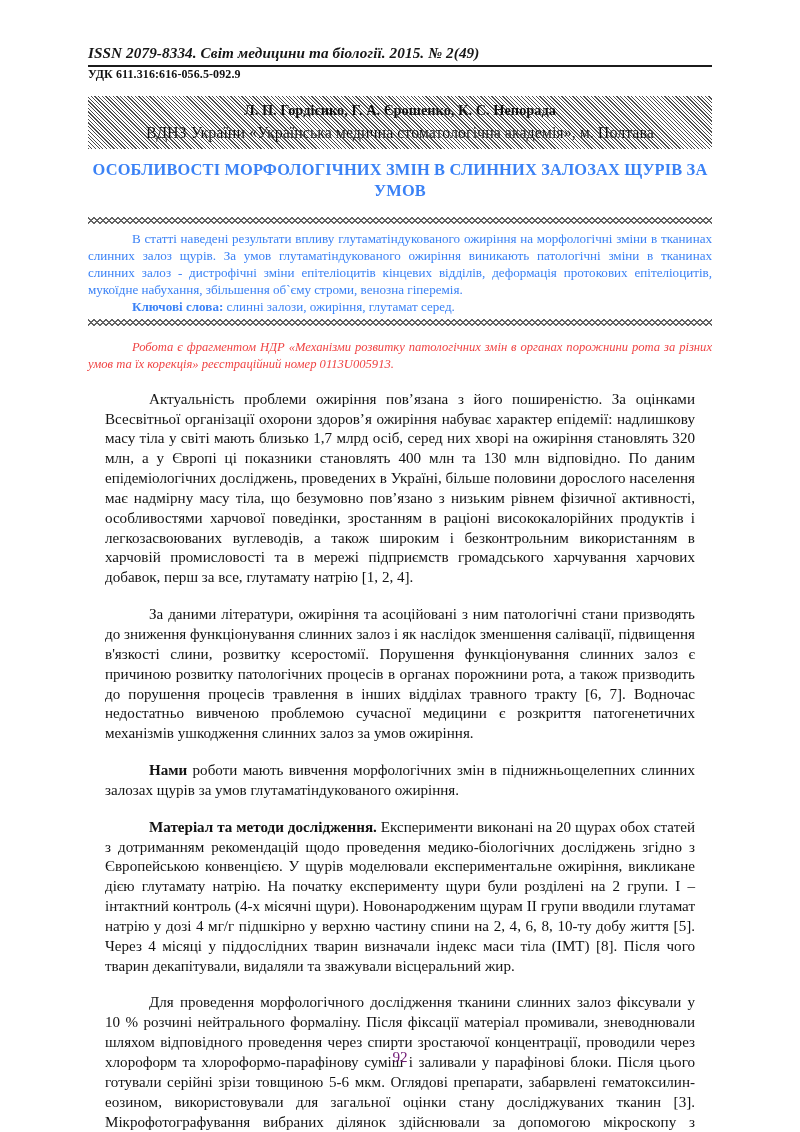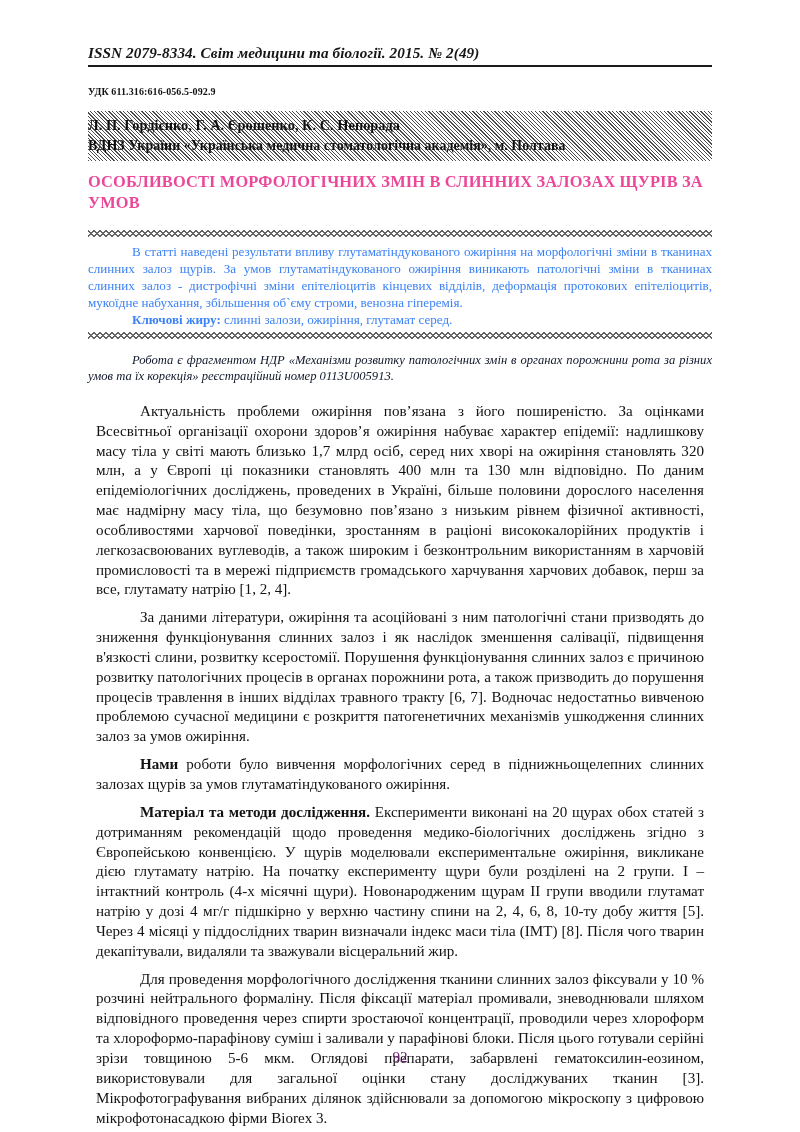--- a/index.html
+++ b/index.html
@@ -42,65 +42,65 @@
     color: #161616;
   }
   .head-rule {
     margin-top: 3px;
     border-top: 2.6px solid #1b1b1b;
     width: 100%;
   }
 
   
   .udc {
-    margin-top: 19px;
-    font-weight: bold;
-    font-size: 10px;
+    font-weight: bold;
+    font-size: 12px;
     letter-spacing: 0.1px;
     color: #121212;
   }
 
   
   .authors-banner {
     margin-top: 14px;
     padding: 4px 0 5px 0;
+    text-align: center;
     background-color: #ffffff;
     background-image:
       repeating-linear-gradient(
         45deg,
         rgba(60,60,60,0.92) 0px,
         rgba(60,60,60,0.92) 0.9px,
         rgba(255,255,255,0) 0.9px,
         rgba(255,255,255,0) 2.6px
       );
   }
   .authors-line {
     font-weight: bold;
     font-size: 14.4px;
     line-height: 1.45;
     color: #0d0d0d;
     text-shadow: 0 0 1px rgba(255,255,255,0.75);
   }
   .affiliation-line {
-    font-weight: bold;
-    font-size: 14px;
+    font-weight: normal;
+    font-size: 16px;
     line-height: 1.45;
     color: #0d0d0d;
     text-shadow: 0 0 1px rgba(255,255,255,0.75);
   }
 
   
   .article-title {
     margin-top: 11px;
-    text-align: left;
+    text-align: center;
     font-weight: bold;
     font-size: 16.4px;
     line-height: 1.26;
     letter-spacing: 0.15px;
-    color: #ec4899;
+    color: #3b82f6;
   }
 
   
   .zigzag {
     height: 7px;
     width: 100%;
     background-repeat: repeat-x;
     background-size: 6px 7px;
     background-position: 0 0;
     background-image:
@@ -125,37 +125,37 @@
   }
   .abstract .kw-label { font-weight: bold; }
 
   
   .note {
     margin-top: 13px;
     font-style: italic;
     font-size: 12.6px;
     line-height: 1.32;
     text-align: justify;
-    color: #0f172a;
+    color: #ef4444;
   }
   .note p {
     margin: 0;
     text-indent: 44px;
   }
 
   
   .body-text {
     margin-top: 17px;
     font-size: 15.1px;
     line-height: 1.315;
     text-align: justify;
     color: #121212;
   }
   .body-text p {
-    margin: 8px;
+    margin: 17px;
     text-indent: 44px;
   }
   .body-text b { font-weight: bold; }
 
   
   .folio {
     position: absolute;
     left: 0;
     right: 0;
     top: 1048px;
@@ -181,33 +181,33 @@
     </div>
 
     <div class="article-title">
       <div>ОСОБЛИВОСТІ МОРФОЛОГІЧНИХ ЗМІН В СЛИННИХ ЗАЛОЗАХ ЩУРІВ ЗА УМОВ</div>
     </div>
 
     <div class="zigzag top"></div>
 
     <div class="abstract">
       <p>В статті наведені результати впливу глутаматіндукованого ожиріння на морфологічні зміни в тканинах слинних залоз щурів. За умов глутаматіндукованого ожиріння виникають патологічні зміни в тканинах слинних залоз - дистрофічні зміни епітеліоцитів кінцевих відділів, деформація протокових епітеліоцитів, мукоїдне набухання, збільшення об`єму строми, венозна гіперемія.</p>
-      <p><span class="kw-label">Ключові жиру:</span><span> слинні залози, ожиріння, глутамат серед.</span></p>
+      <p><span class="kw-label">Ключові слова:</span><span> слинні залози, ожиріння, глутамат серед.</span></p>
     </div>
 
     <div class="zigzag bottom"></div>
 
     <div class="note">
       <p>Робота є фрагментом НДР «Механізми розвитку патологічних змін в органах порожнини рота за різних умов та їх корекція» реєстраційний номер 0113U005913.</p>
     </div>
 
     <div class="body-text">
       <p><b></b><span>Актуальність проблеми ожиріння пов’язана з його поширеністю. За оцінками Всесвітньої організації охорони здоров’я ожиріння набуває характер епідемії: надлишкову масу тіла у світі мають близько 1,7 млрд осіб, серед них хворі на ожиріння становлять 320 млн, а у Європі ці показники становлять 400 млн та 130 млн відповідно. По даним епідеміологічних досліджень, проведених в Україні, більше половини дорослого населення має надмірну масу тіла, що безумовно пов’язано з низьким рівнем фізичної активності, особливостями харчової поведінки, зростанням в раціоні висококалорійних продуктів і легкозасвоюваних вуглеводів, а також широким і безконтрольним використанням в харчовій промисловості та в мережі підприємств громадського харчування харчових добавок, перш за все, глутамату натрію [1, 2, 4].</span></p>
       <p><b></b><span>За даними літератури, ожиріння та асоційовані з ним патологічні стани призводять до зниження функціонування слинних залоз і як наслідок зменшення салівації, підвищення в'язкості слини, розвитку ксеростомії. Порушення функціонування слинних залоз є причиною розвитку патологічних процесів в органах порожнини рота, а також призводить до порушення процесів травлення в інших відділах травного тракту [6, 7]. Водночас недостатньо вивченою проблемою сучасної медицини є розкриття патогенетичних механізмів ушкодження слинних залоз за умов ожиріння.</span></p>
-      <p><b>Нами</b><span> роботи було вивчення морфологічних серед в піднижньощелепних слинних залозах щурів за умов глутаматіндукованого ожиріння.</span></p>
+      <p><b>Нами</b><span> роботи мають вивчення морфологічних змін в піднижньощелепних слинних залозах щурів за умов глутаматіндукованого ожиріння.</span></p>
       <p><b>Матеріал та методи дослідження.</b><span> Експерименти виконані на 20 щурах обох статей з дотриманням рекомендацій щодо проведення медико-біологічних досліджень згідно з Європейською конвенцією. У щурів моделювали експериментальне ожиріння, викликане дією глутамату натрію. На початку експерименту щури були розділені на 2 групи. І – інтактний контроль (4-х місячні щури). Новонародженим щурам ІІ групи вводили глутамат натрію у дозі 4 мг/г підшкірно у верхню частину спини на 2, 4, 6, 8, 10-ту добу життя [5]. Через 4 місяці у піддослідних тварин визначали індекс маси тіла (ІМТ) [8]. Після чого тварин декапітували, видаляли та зважували вісцеральний жир.</span></p>
       <p><b></b><span>Для проведення морфологічного дослідження тканини слинних залоз фіксували у 10 % розчині нейтрального формаліну. Після фіксації матеріал промивали, зневоднювали шляхом відповідного проведення через спирти зростаючої концентрації, проводили через хлороформ та хлороформо-парафінову суміш і заливали у парафінові блоки. Після цього готували серійні зрізи товщиною 5-6 мкм. Оглядові препарати, забарвлені гематоксилин-еозином, використовували для загальної оцінки стану досліджуваних тканин [3]. Мікрофотографування вибраних ділянок здійснювали за допомогою мікроскопу з цифровою мікрофотонасадкою фірми Biorex 3.</span></p>
       <p><b>Результати дослідження та їх обговорення.</b><span> Нами встановлено, що у щурів ІІ групи, яким вводили глутамат натрію, ІМТ достовірно підвищився у 1,21 разу (0,69±0,03 г/см², P&lt;0.05) порівняно з тваринами контрольної групи (0,57±0,02 г/см²). Маса вісцерального жиру у щурів ІІ групи, яким вводили глутамат натрію, достовірно збільшилася у 5,75 разу (15,71 ± 1,16 г, P&lt;0.05) порівняно з тваринами контрольної групи (2,73 ± 0,23 г, P&lt;0.05),  що свідчить про розвиток ожиріння. За даними літератури, введення глутамату натрію новонародженим щурам, викликає руйнування вентромедіального і аркуатних ядер гіпоталамуса, що призводить до розвитку ожиріння у дорослих щурів з відсутністю контролю між поглинанням їжі і витратами енергії [5].</span></p>
     </div>
 
   </div>
 
   <div class="folio">92</div>
 </div>
 

